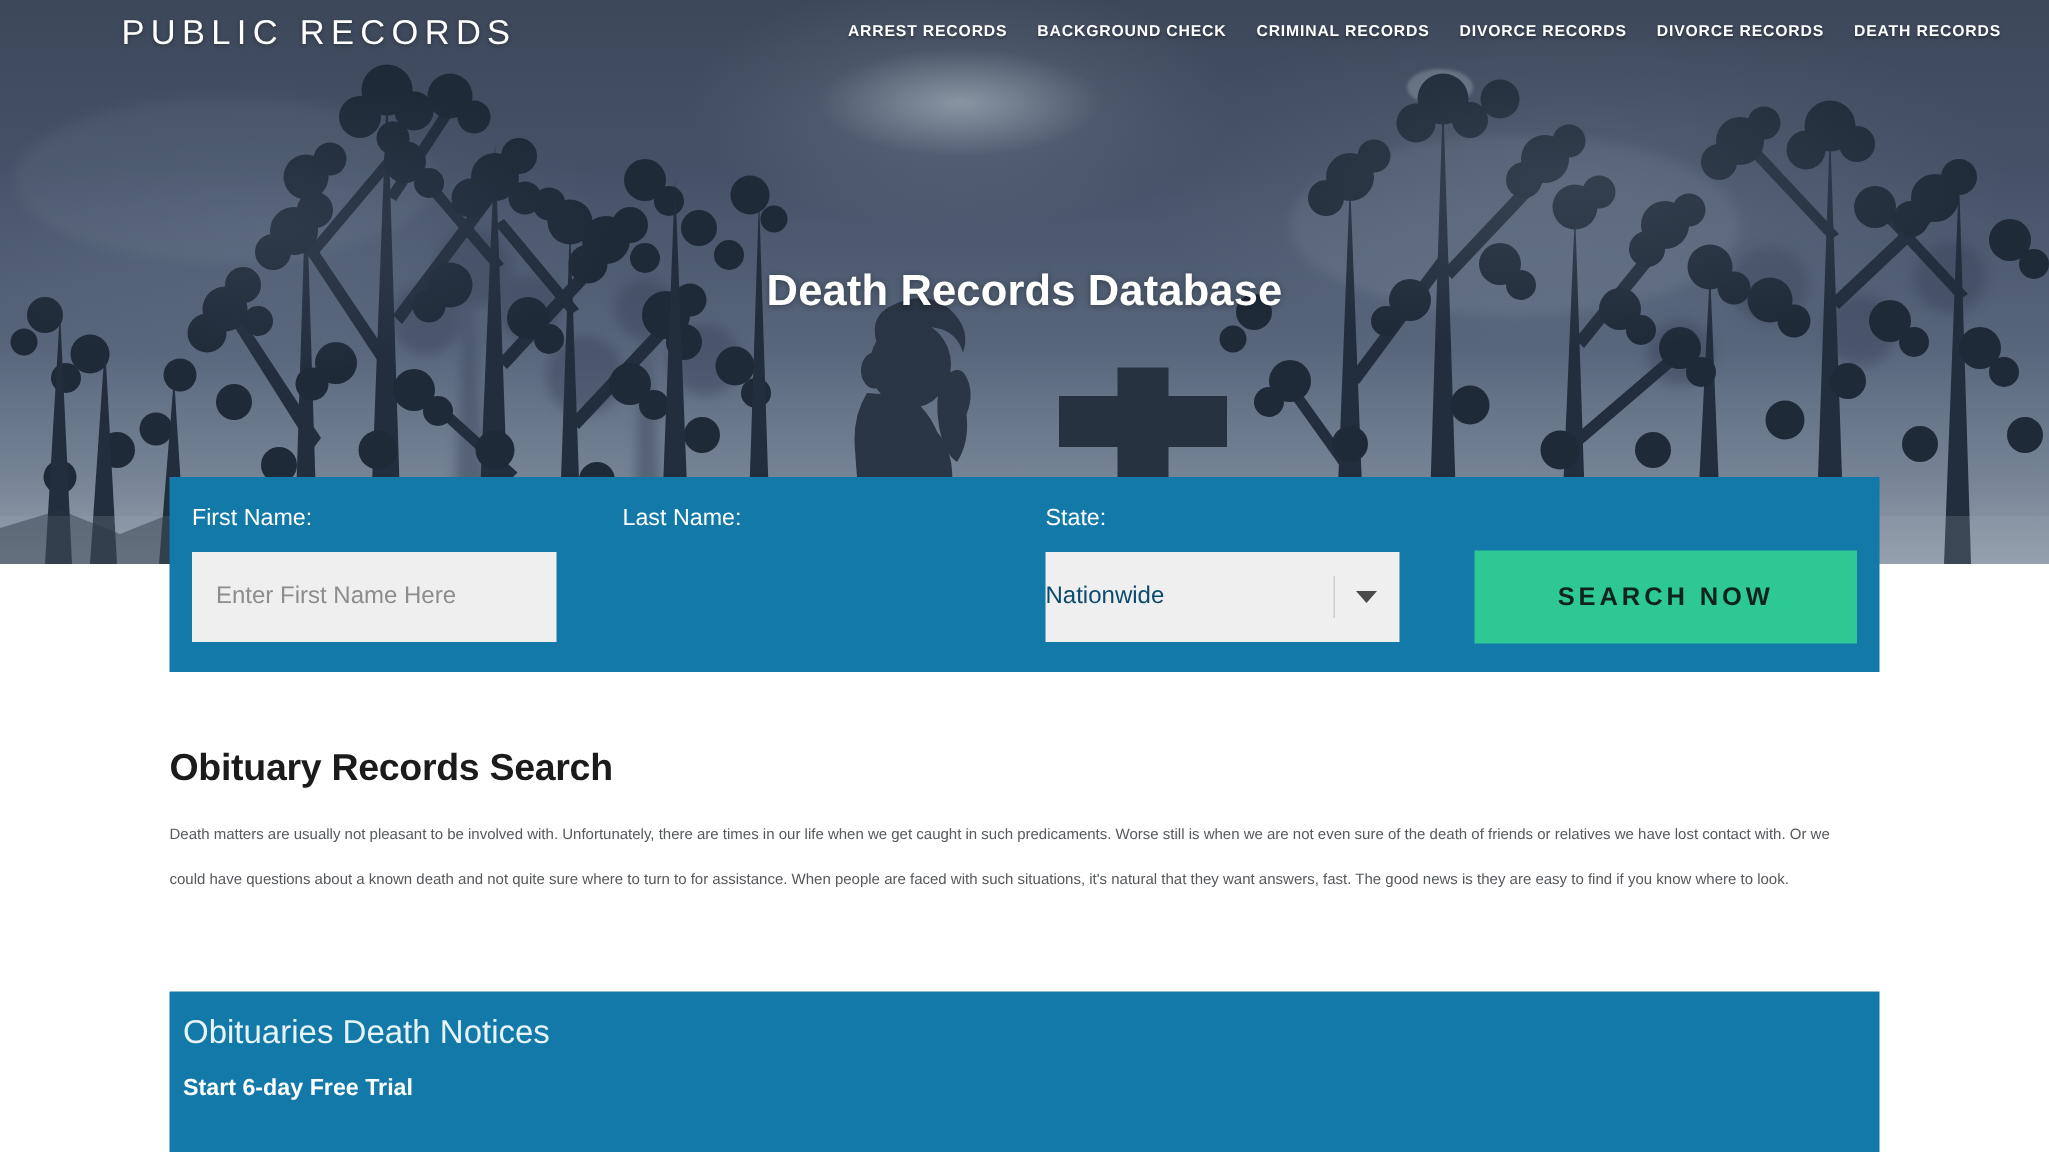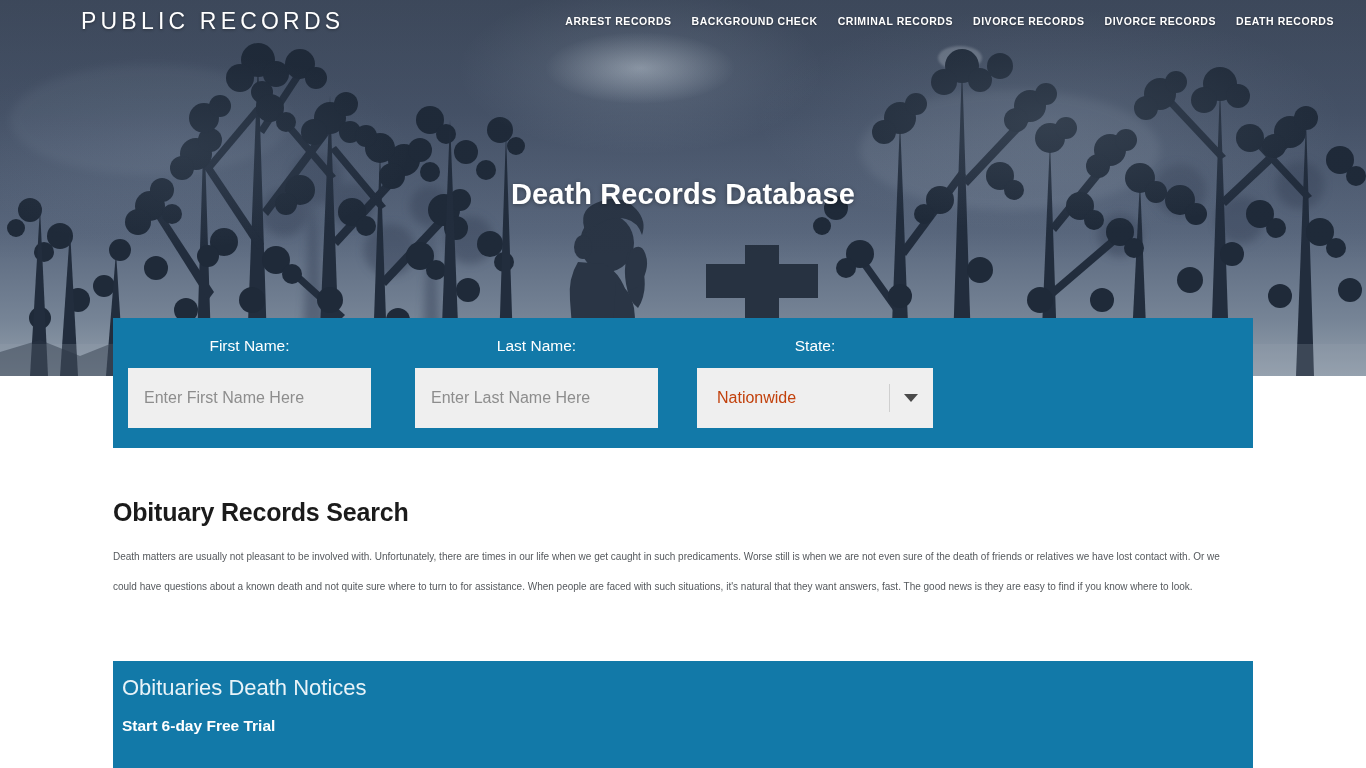--- a/index.html
+++ b/index.html
@@ -84,21 +84,20 @@
     left: 113px; top: 318px;
     width: 1140px; height: 130px;
     background: #1279a8;
     z-index: 7;
   }
   .field { position: absolute; }
   .field-label {
     color: #ffffff;
     font-size: 15.5px;
     font-weight: 400;
-    text-align: center;
     line-height: 1;
   }
   .input-box {
     margin-top: 14px;
     height: 60px;
     background: #efefef;
     border: none;
     display: flex; align-items: center;
   }
   .input-box input {
@@ -120,23 +119,23 @@
 
   .select-box {
     margin-top: 14px;
     height: 60px;
     background: #efefef;
     display: flex; align-items: center;
     position: relative;
     cursor: pointer;
   }
   .select-value {
-    padding-left: 20px;
+    padding-left: 0;
     font-size: 16px;
-    color: #c2410c;
+    color: #0c4a6e;
   }
   .select-divider {
     position: absolute; right: 43px; top: 16px;
     width: 1px; height: 28px;
     background: #cfcfcf;
   }
   .caret {
     position: absolute; right: 15px; top: 50%;
     transform: translateY(-50%);
     width: 0; height: 0;
@@ -451,34 +450,32 @@
 
   <div class="field f-first">
     <div class="field-label">First Name:</div>
     <div class="input-box">
       <input type="text" placeholder="Enter First Name Here" style="">
     </div>
   </div>
 
   <div class="field f-last">
     <div class="field-label">Last Name:</div>
-    <div class="input-box">
-      <input type="text" placeholder="Enter Last Name Here" style="">
-    </div>
   </div>
 
   <div class="field f-state">
     <div class="field-label">State:</div>
     <div class="select-box">
       <span class="select-value">Nationwide</span>
       <span class="select-divider"></span>
       <span class="caret"></span>
     </div>
   </div>
 
+  <button class="search-btn">SEARCH NOW</button>
 </div>
 
 <div class="content">
   <h2 class="section-title">Obituary Records Search</h2>
   <p class="body-copy">Death matters are usually not pleasant to be involved with. Unfortunately, there are times in our life when we get caught in such predicaments. Worse still is when we are not even sure of the death of friends or relatives we have lost contact with. Or we could have questions about a known death and not quite sure where to turn to for assistance. When people are faced with such situations, it's natural that they want answers, fast. The good news is they are easy to find if you know where to look.</p>
 
   <div class="promo-panel">
     <div class="promo-title">Obituaries Death Notices</div>
     <div class="promo-subtitle" style="position:absolute;left:9px;top:56px;color:#fff;font-size:15.5px;font-weight:bold;">Start 6-day Free Trial</div>
   </div>

